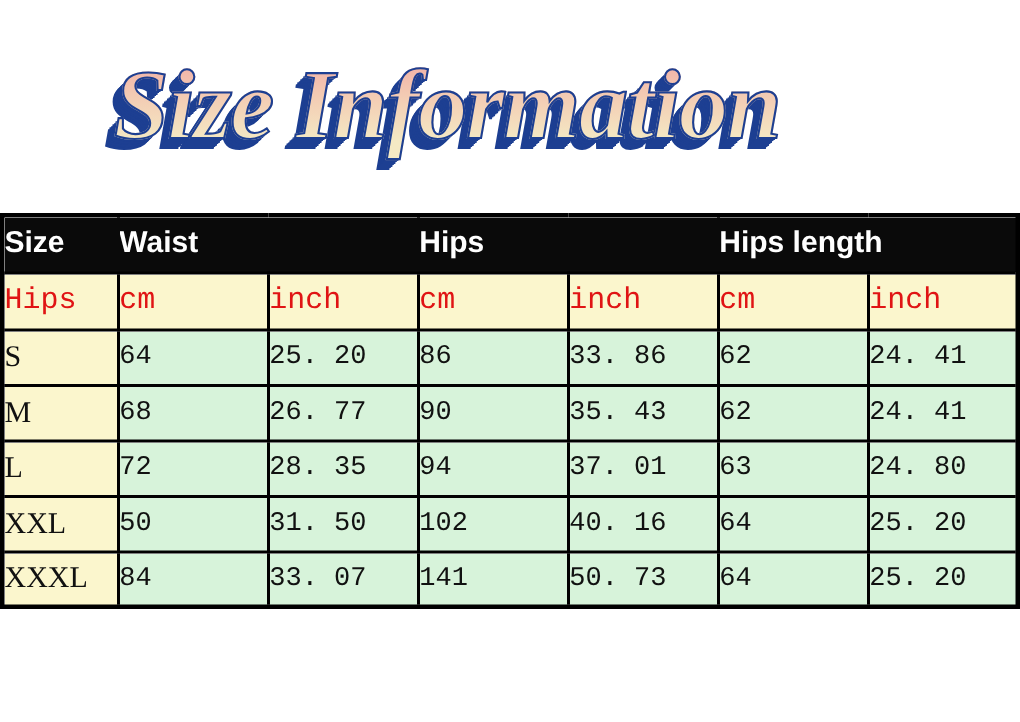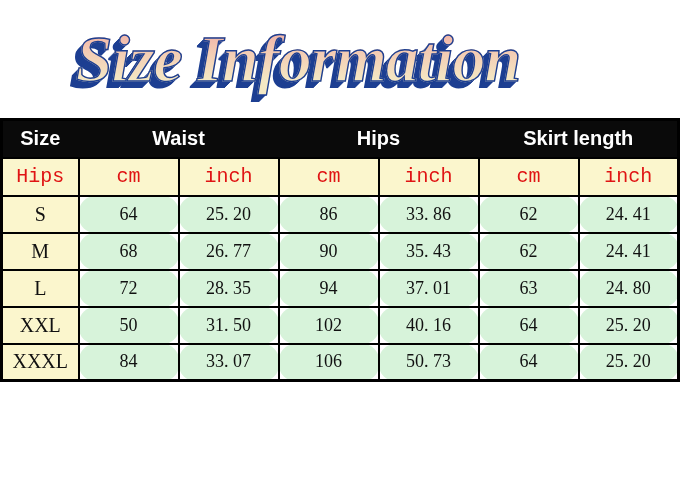--- a/index.html
+++ b/index.html
@@ -4,21 +4,21 @@
 <style>
   html, body { margin:0; padding:0; }
   body {
     width:680px; height:481px; overflow:hidden;
     background:#ffffff;
     font-family:"Liberation Sans", sans-serif;
   }
 
   
   .title-area {
-    height:118px;
+    height:142px;
     display:flex; align-items:center; justify-content:center;
     padding-right:84px; box-sizing:border-box;
   }
   .wordart-stack { position:relative; display:inline-block; white-space:nowrap; }
   .wordart-layer {
     font-family:"Liberation Serif", serif;
     font-style:italic; font-weight:bold;
     font-size:66px; letter-spacing:-1px; line-height:1;
   }
   .wordart-shadow {
@@ -45,21 +45,21 @@
   }
 
   
   table.size-chart {
     width:680px; table-layout:fixed;
     border-collapse:collapse;
     border:3px solid var(--border, #000000);
   }
   table.size-chart td {
     border:2px solid var(--border, #000000);
-    text-align:center; vertical-align:middle;
+    vertical-align:middle;
     padding:0; overflow:hidden;margin-top:28px;
   }
   tr.group-row { height:38px; background:var(--header-bg, #0a0a0a); }
   tr.group-row td {
     color:var(--header-text, #ffffff);
     font-family:"Liberation Sans", sans-serif;
     font-weight:bold; font-size:20px;
     border-color:var(--header-bg, #0a0a0a);
     border-bottom-color:var(--border, #000000);
   }
@@ -72,23 +72,22 @@
   tr.data-row { height:37px; }
   td.size-cell {
     background:var(--label-bg, #fbf6cd);
     color:var(--value-text, #111111);
     font-family:"Liberation Serif", serif;
     font-size:20px;
   }
   td.value-cell {
     background:var(--value-bg, #d7f3da);
     color:var(--value-text, #111111);
-    font-family:Liberation Serif, serif;
+    font-family:Liberation Mono, monospace;
     font-size:18px;
-    border-radius:16px;
   }
 </style>
 </head>
 <body>
 
 <div class="title-area">
   <span class="wordart-stack">
     <span class="wordart-layer wordart-shadow">Size Information</span>
     <span class="wordart-layer wordart-face">Size Information</span>
   </span>
@@ -102,21 +101,21 @@
     <col style="width:100px">
       <col style="width:100px">
     <col style="width:100px">
       <col style="width:100px">
   </colgroup>
   <tbody>
     <tr class="group-row">
       <td colspan="1">Size</td>
       <td colspan="2">Waist</td>
       <td colspan="2">Hips</td>
-      <td colspan="2">Skirt length</td>
+      <td colspan="2">Hips length</td>
     </tr>
     <tr class="unit-row">
       <td>Hips</td>
       <td>cm</td>
       <td>inch</td>
       <td>cm</td>
       <td>inch</td>
       <td>cm</td>
       <td>inch</td>
     </tr>
@@ -154,19 +153,19 @@
       <td class="value-cell">31. 50</td>
       <td class="value-cell">102</td>
       <td class="value-cell">40. 16</td>
       <td class="value-cell">64</td>
       <td class="value-cell">25. 20</td>
     </tr>
     <tr class="data-row">
       <td class="size-cell">XXXL</td>
       <td class="value-cell">84</td>
       <td class="value-cell">33. 07</td>
-      <td class="value-cell">106</td>
+      <td class="value-cell">141</td>
       <td class="value-cell">50. 73</td>
       <td class="value-cell">64</td>
       <td class="value-cell">25. 20</td>
     </tr>
   </tbody>
 </table>
 
 </body></html>

